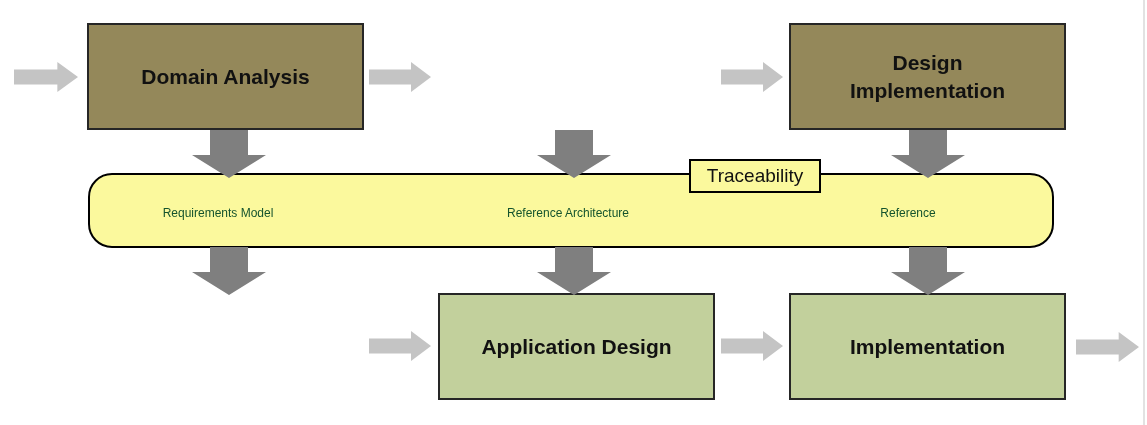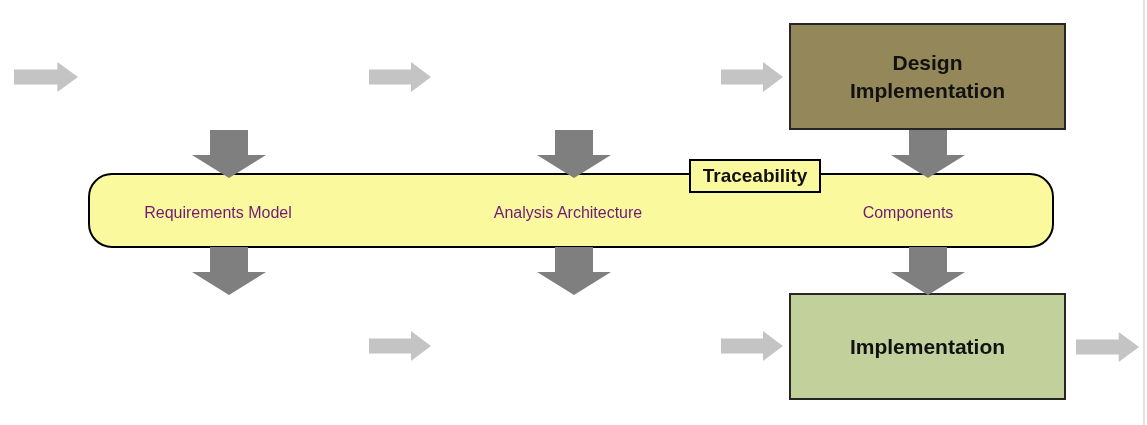--- a/index.html
+++ b/index.html
@@ -32,33 +32,33 @@
     position:absolute;left:88px;top:173px;
     width:962px;height:71px;
     background:var(--band-fill);
     border:2px solid var(--band-border);
     border-radius:24px;
     z-index:1;
   }
   .band-label{
     position:absolute;top:173px;height:75px;width:300px;
     display:flex;align-items:center;justify-content:center;
-    font-size:16px;color:#701a75;z-index:3;padding-top:4px;box-sizing:border-box;
+    font-size:12px;color:#14532d;z-index:3;padding-top:4px;box-sizing:border-box;
   }
   #bl1{left:68px}
   #bl2{left:418px}
   #bl3{left:758px}
 
   #tag{
     position:absolute;left:689px;top:159px;
     width:128px;height:30px;
     background:var(--tag-fill);
     border:2px solid var(--band-border);
     display:flex;align-items:center;justify-content:center;
-    font-weight:bold;font-size:19px;color:#111;
+    font-weight:normal;font-size:19px;color:#111;
     z-index:4;
   }
 
   .arrow{position:absolute;z-index:2;}
   .h-arrow svg polygon{fill:var(--horizontal-arrow);}
   .v-arrow svg polygon{fill:var(--vertical-arrow);}
   #a0{left:14px;top:62px}
   #a1{left:369px;top:62px}
   #a2{left:721px;top:62px}
   #a3{left:369px;top:331px}
@@ -144,31 +144,39 @@
     <svg width="74" height="48" viewBox="0 0 74 48">
         <polygon points="18,0 56,0 56,25 74,25 37,48 0,25 18,25"></polygon>
       </svg>
   </div>
 
   <div id="band"></div>
   <div class="band-label" id="bl1">
     <span>Requirements Model</span>
   </div>
   <div class="band-label" id="bl2">
-    <span>Analysis Architecture</span>
+    <span>Reference Architecture</span>
   </div>
   <div class="band-label" id="bl3">
-    <span>Components</span>
+    <span>Reference</span>
   </div>
   <div id="tag">
     <span>Traceability</span>
   </div>
 
+  <div class="box domain" id="b1">
+    <div>Domain Analysis</div>
+    <div></div>
+  </div>
   <div class="box domain" id="b3">
     <div>Design</div>
     <div>Implementation</div>
   </div>
 
+  <div class="box app" id="b5">
+    <div>Application Design</div>
+    <div></div>
+  </div>
   <div class="box app" id="b6">
     <div>Implementation</div>
   </div>
 
 </div>
 
 </body></html>

